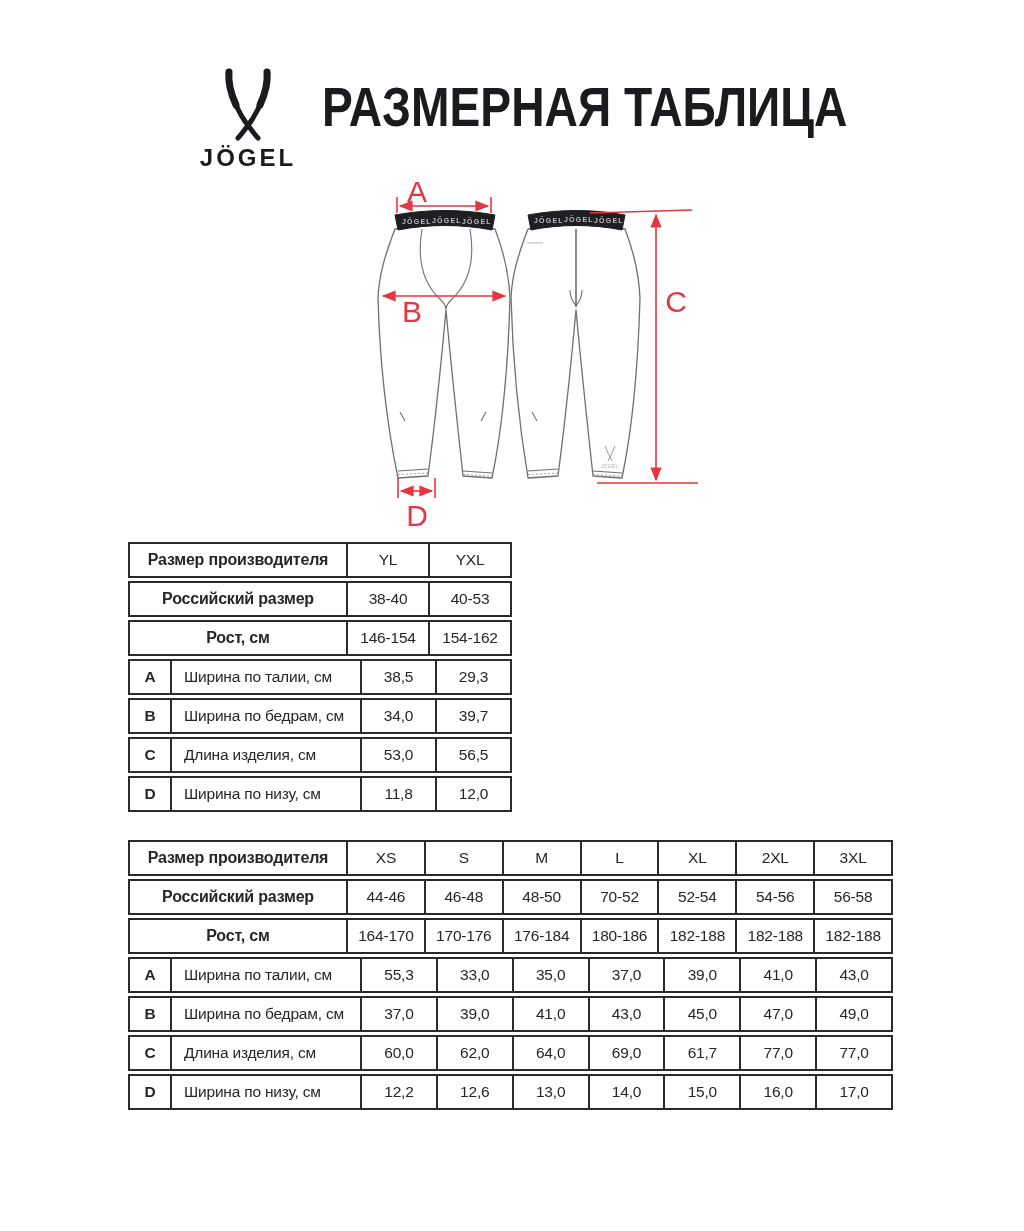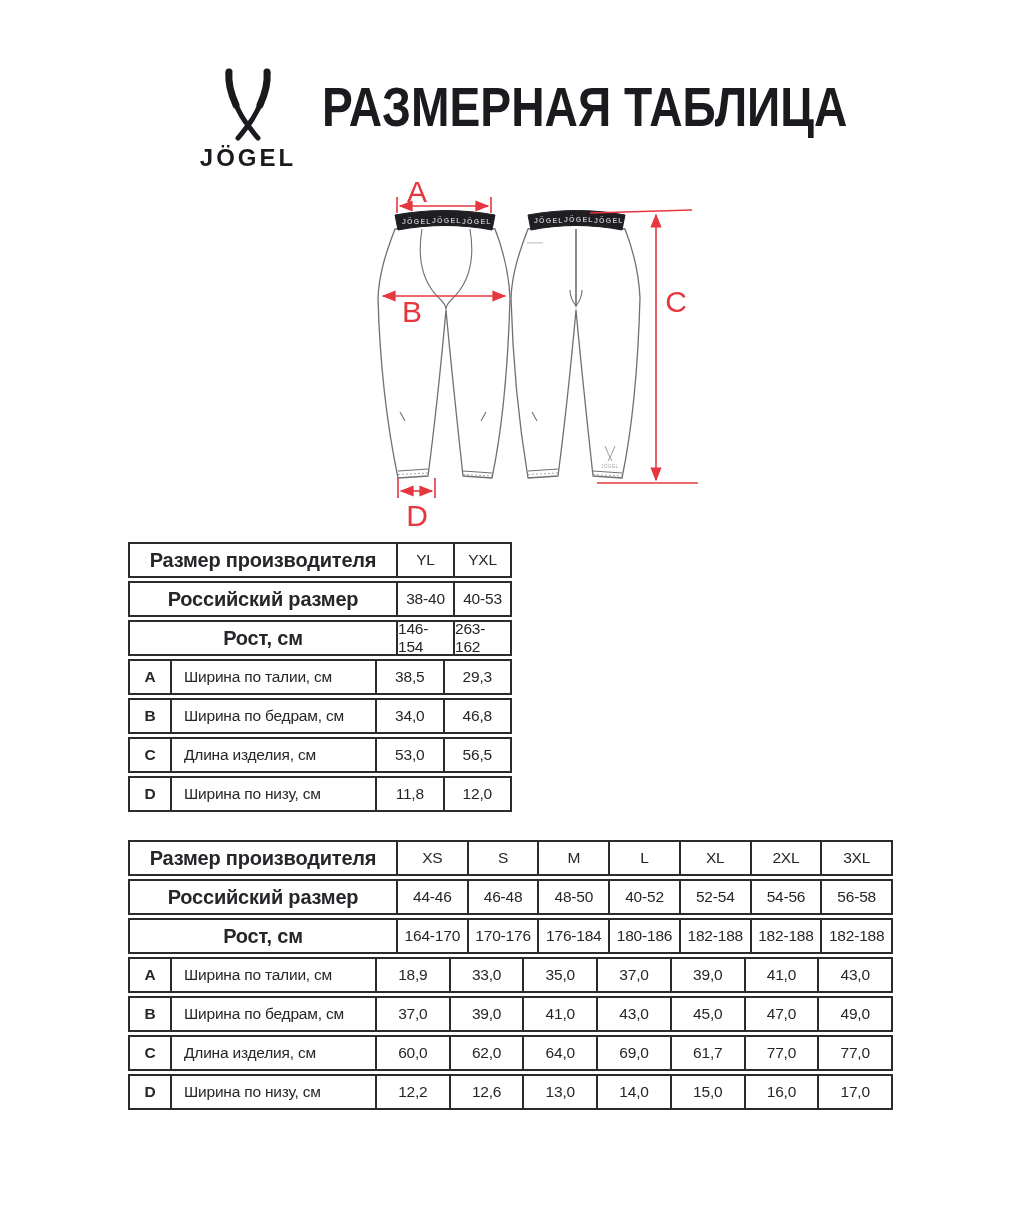--- a/index.html
+++ b/index.html
@@ -27,23 +27,23 @@
 
   
   .size-table{position:absolute;}
   .t1{left:128px;top:542px;width:384px;}
   .t2{left:128px;top:840px;width:765px;}
   .row{display:flex;height:36px;border:2px solid #2b2b2e;margin-bottom:3px;
        box-sizing:border-box;background:#fff;}
   .cell{display:flex;align-items:center;justify-content:center;
         box-sizing:border-box;font-size:15.5px;letter-spacing:-.2px;}
   .cell + .cell{border-left:2px solid #2b2b2e;}
-  .label-cell{width:266px;flex:none;font-weight:700;font-size:20px;text-align:center;}
+  .label-cell{width:216px;flex:none;font-weight:700;font-size:16px;text-align:center;}
   .letter-cell{width:40px;flex:none;font-weight:700;}
-  .desc-cell{width:205px;flex:none;justify-content:flex-start;padding-left:12px;}
+  .desc-cell{width:190px;flex:none;justify-content:flex-start;padding-left:12px;}
   .value-cell{flex:1;}
 </style>
 </head>
 <body>
 
 <div class="page">
 
   <svg class="logo" viewBox="0 0 110 112">
     <g>
       <path d="M 33,13 C 35,34 42,52 55,68 C 58,72 61,76 63,78" fill="none" stroke="#1b1b1f" stroke-width="5" stroke-linecap="round"></path>
@@ -147,33 +147,33 @@
         <div class="cell value-cell">YXL</div>
       </div>
       <div class="row">
         <div class="cell label-cell">Российский размер</div>
         <div class="cell value-cell">38-40</div>
         <div class="cell value-cell">40-53</div>
       </div>
       <div class="row">
         <div class="cell label-cell">Рост, см</div>
         <div class="cell value-cell">146-154</div>
-        <div class="cell value-cell">263-162</div>
+        <div class="cell value-cell">154-162</div>
       </div>
       <div class="row">
         <div class="cell letter-cell">A</div>
         <div class="cell desc-cell">Ширина по талии, см</div>
         <div class="cell value-cell">38,5</div>
         <div class="cell value-cell">29,3</div>
       </div>
       <div class="row">
         <div class="cell letter-cell">B</div>
         <div class="cell desc-cell">Ширина по бедрам, см</div>
         <div class="cell value-cell">34,0</div>
-        <div class="cell value-cell">46,8</div>
+        <div class="cell value-cell">39,7</div>
       </div>
       <div class="row">
         <div class="cell letter-cell">C</div>
         <div class="cell desc-cell">Длина изделия, см</div>
         <div class="cell value-cell">53,0</div>
         <div class="cell value-cell">56,5</div>
       </div>
       <div class="row">
         <div class="cell letter-cell">D</div>
         <div class="cell desc-cell">Ширина по низу, см</div>
@@ -191,39 +191,39 @@
         <div class="cell value-cell">L</div>
         <div class="cell value-cell">XL</div>
         <div class="cell value-cell">2XL</div>
         <div class="cell value-cell">3XL</div>
       </div>
       <div class="row">
         <div class="cell label-cell">Российский размер</div>
         <div class="cell value-cell">44-46</div>
         <div class="cell value-cell">46-48</div>
         <div class="cell value-cell">48-50</div>
-        <div class="cell value-cell">40-52</div>
+        <div class="cell value-cell">70-52</div>
         <div class="cell value-cell">52-54</div>
         <div class="cell value-cell">54-56</div>
         <div class="cell value-cell">56-58</div>
       </div>
       <div class="row">
         <div class="cell label-cell">Рост, см</div>
         <div class="cell value-cell">164-170</div>
         <div class="cell value-cell">170-176</div>
         <div class="cell value-cell">176-184</div>
         <div class="cell value-cell">180-186</div>
         <div class="cell value-cell">182-188</div>
         <div class="cell value-cell">182-188</div>
         <div class="cell value-cell">182-188</div>
       </div>
       <div class="row">
         <div class="cell letter-cell">A</div>
         <div class="cell desc-cell">Ширина по талии, см</div>
-        <div class="cell value-cell">18,9</div>
+        <div class="cell value-cell">55,3</div>
         <div class="cell value-cell">33,0</div>
         <div class="cell value-cell">35,0</div>
         <div class="cell value-cell">37,0</div>
         <div class="cell value-cell">39,0</div>
         <div class="cell value-cell">41,0</div>
         <div class="cell value-cell">43,0</div>
       </div>
       <div class="row">
         <div class="cell letter-cell">B</div>
         <div class="cell desc-cell">Ширина по бедрам, см</div>

